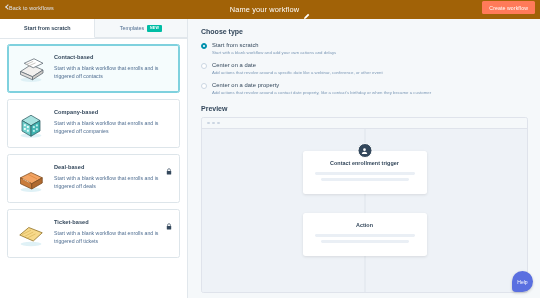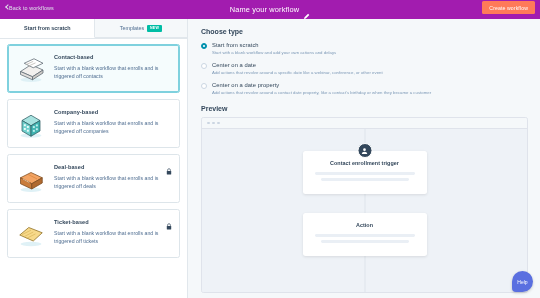--- a/index.html
+++ b/index.html
@@ -8,21 +8,21 @@
     overflow: hidden;
     font-family: "Liberation Sans", sans-serif;
     background: #f5f8fa;
     color: #33475b;
   }
   .app { position: relative; width: 540px; height: 298px; display: flex; flex-direction: column; }
 
   
   .topbar {
     height: 19px; flex: 0 0 19px;
-    background: #a21caf;
+    background: #a16207;
     display: flex; align-items: center;
     position: relative;
     padding: 0 5px 4px 6px;
   }
   .back-link {
     display: flex; align-items: center; gap: 3px;
     color: #dfe3eb; font-size: 5.4px; letter-spacing: .1px;
     cursor: pointer; white-space: nowrap;
   }
   .chev-left {

